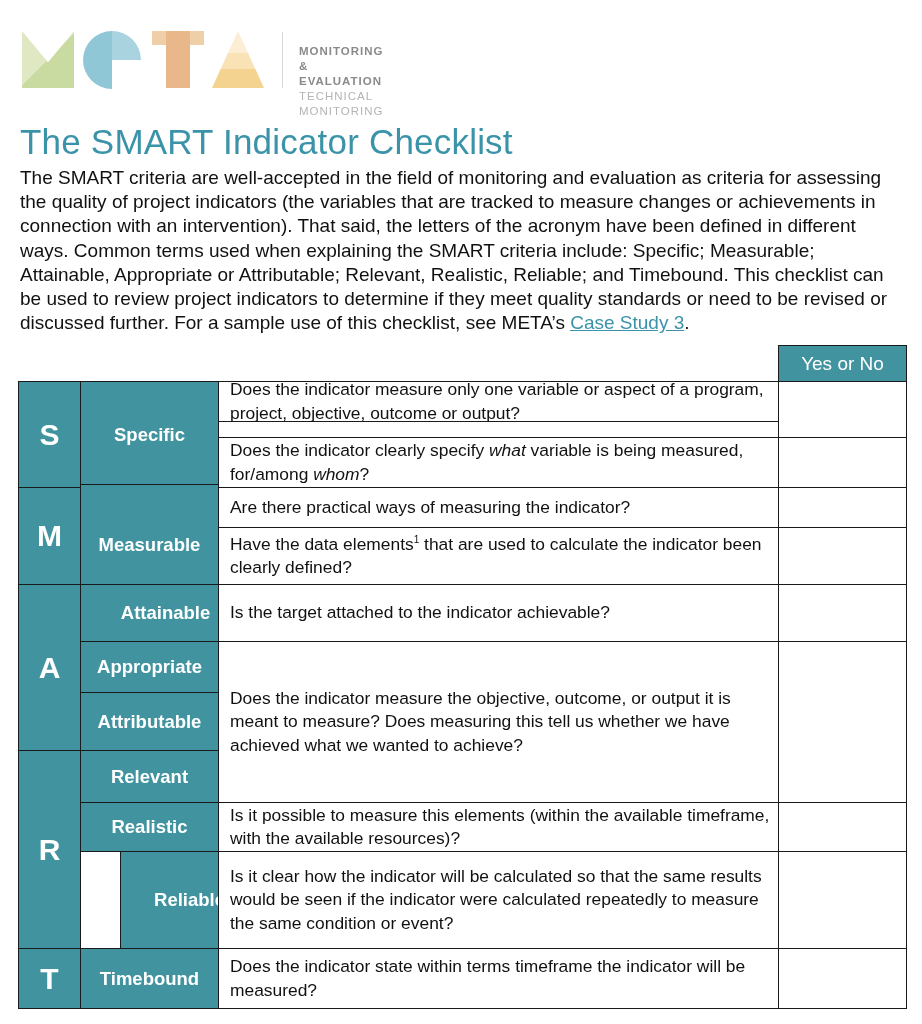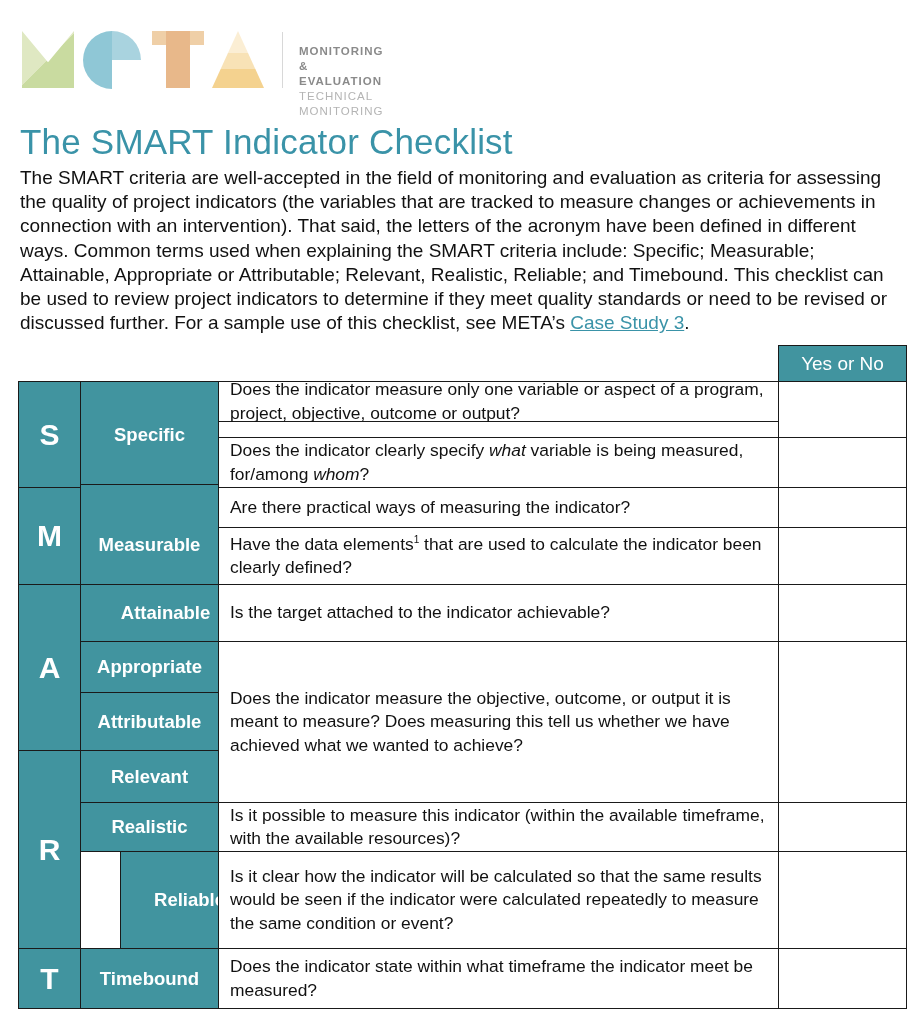--- a/index.html
+++ b/index.html
@@ -90,27 +90,27 @@
 <div class="cell q" style="left:218px;top:527px;width:561px;height:58px;">
     <span><span>Have the data elements</span><sup>1</sup><span> that are used to calculate the indicator been clearly defined?</span></span>
   </div>
 <div class="cell q" style="left:218px;top:584px;width:561px;height:58px;">
     <span>Is the target attached to the indicator achievable?</span>
   </div>
 <div class="cell q" style="left:218px;top:641px;width:561px;height:162px;">
     <span>Does the indicator measure the objective, outcome, or output it is meant to measure? Does measuring this tell us whether we have achieved what we wanted to achieve?</span>
   </div>
 <div class="cell q" style="left:218px;top:802px;width:561px;height:50px;">
-    <span>Is it possible to measure this indicator (within the available timeframe, with the available resources)?</span>
+    <span>Is it possible to measure this elements (within the available timeframe, with the available resources)?</span>
   </div>
 <div class="cell q" style="left:218px;top:851px;width:561px;height:98px;">
     <span>Is it clear how the indicator will be calculated so that the same results would be seen if the indicator were calculated repeatedly to measure the same condition or event?</span>
   </div>
 <div class="cell q" style="left:218px;top:948px;width:561px;height:61px;">
-    <span>Does the indicator state within what timeframe the indicator meet be measured?</span>
+    <span>Does the indicator state within terms timeframe the indicator will be measured?</span>
   </div>
 
 <div class="cell ans" style="left:778px;top:381px;width:129px;height:57px;"></div>
 <div class="cell ans" style="left:778px;top:437px;width:129px;height:51px;"></div>
 <div class="cell ans" style="left:778px;top:487px;width:129px;height:41px;"></div>
 <div class="cell ans" style="left:778px;top:527px;width:129px;height:58px;"></div>
 <div class="cell ans" style="left:778px;top:584px;width:129px;height:58px;"></div>
 <div class="cell ans" style="left:778px;top:641px;width:129px;height:162px;"></div>
 <div class="cell ans" style="left:778px;top:802px;width:129px;height:50px;"></div>
 <div class="cell ans" style="left:778px;top:851px;width:129px;height:98px;"></div>

